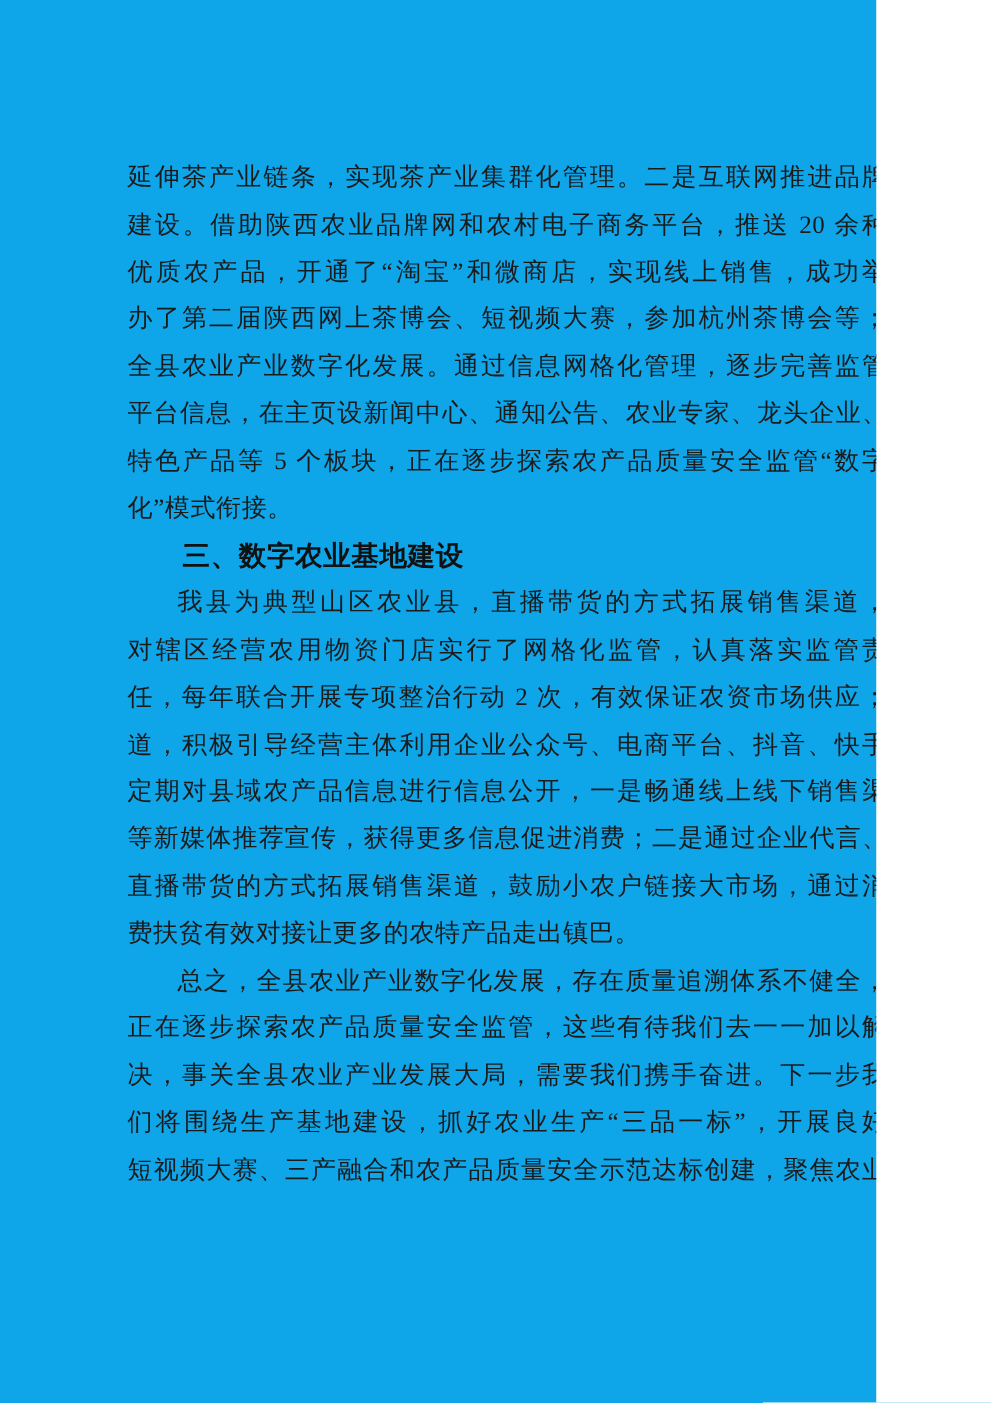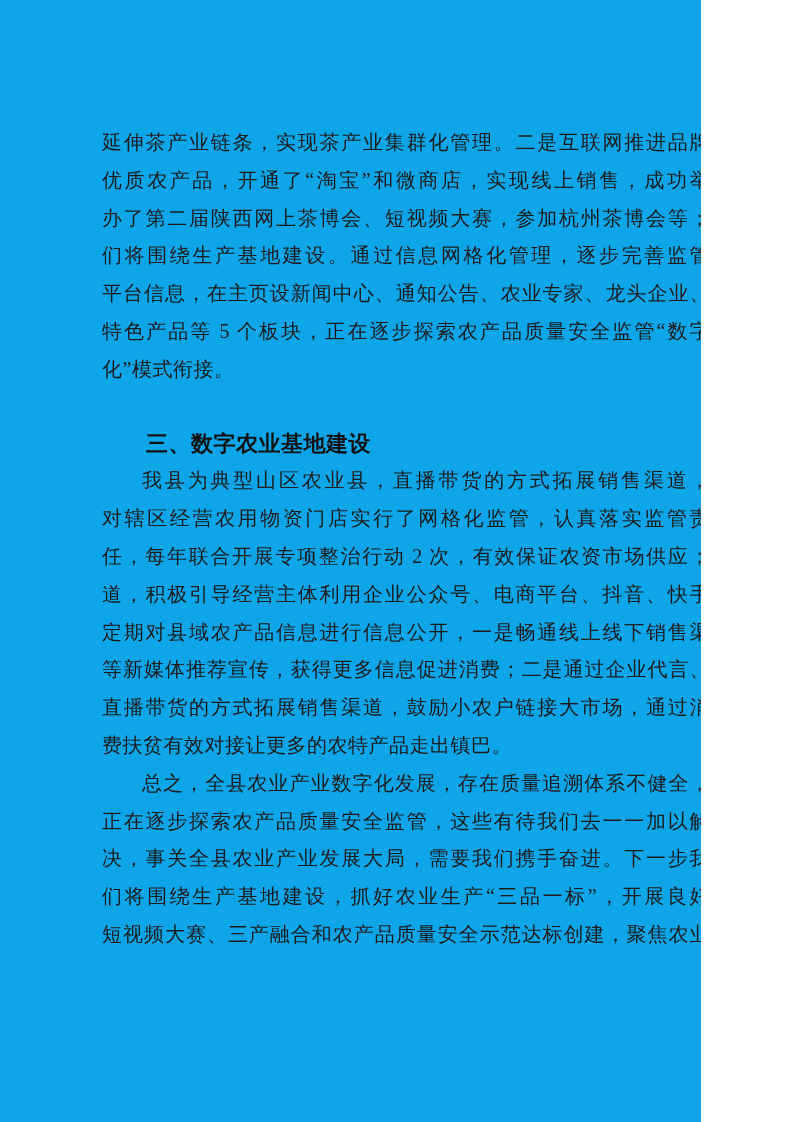--- a/index.html
+++ b/index.html
@@ -38,33 +38,33 @@
     text-align-last: justify;
   }
   .line.indent {
     text-indent: 2em;
   }
   .block.heading .line {
     font-family: "Liberation Sans", "DejaVu Sans", sans-serif;
     font-weight: 700;
     font-size: 22px;
     color: #111111;
-    margin-top: 36px;
   }
 </style>
 </head>
 <body>
 
 <div class="page">
   <div class="text-area" style="color: rgb(27, 27, 27);">
       <div class="block body">
         <div class="line fill">延伸茶产业链条，实现茶产业集群化管理。二是互联网推进品牌</div>
+        <div class="line fill">建设。借助陕西农业品牌网和农村电子商务平台，推送 20 余种</div>
         <div class="line fill">优质农产品，开通了“淘宝”和微商店，实现线上销售，成功举</div>
         <div class="line fill">办了第二届陕西网上茶博会、短视频大赛，参加杭州茶博会等；</div>
-        <div class="line fill">们将围绕生产基地建设。通过信息网格化管理，逐步完善监管</div>
+        <div class="line fill">全县农业产业数字化发展。通过信息网格化管理，逐步完善监管</div>
         <div class="line fill">平台信息，在主页设新闻中心、通知公告、农业专家、龙头企业、</div>
         <div class="line fill">特色产品等 5 个板块，正在逐步探索农产品质量安全监管“数字</div>
         <div class="line">化”模式衔接。</div>
       </div>
       <div class="block heading">
         <div class="line indent">三、数字农业基地建设</div>
       </div>
       <div class="block body">
         <div class="line fill indent">我县为典型山区农业县，直播带货的方式拓展销售渠道，</div>
         <div class="line fill">对辖区经营农用物资门店实行了网格化监管，认真落实监管责</div>

